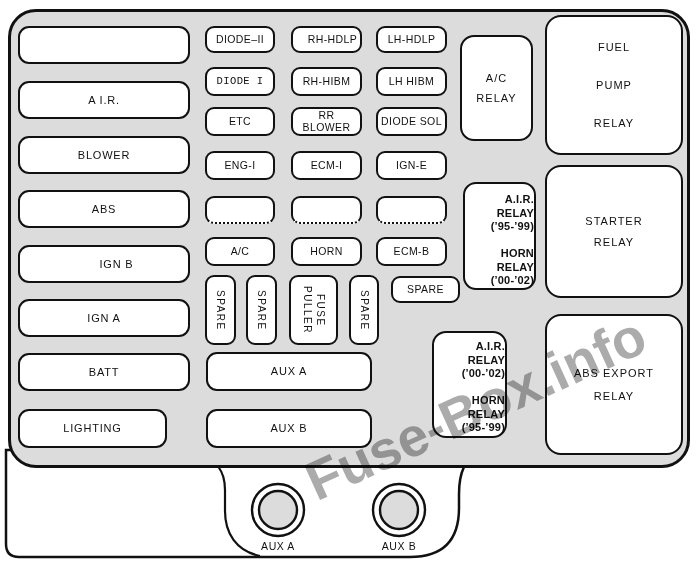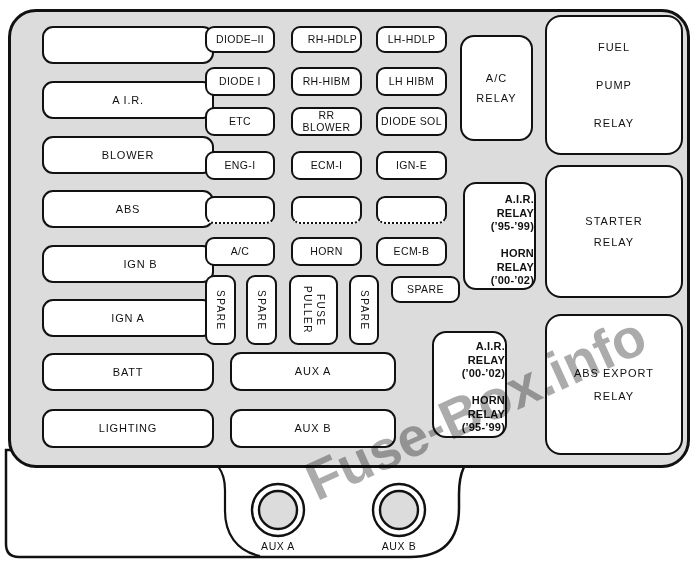--- a/index.html
+++ b/index.html
@@ -4,21 +4,21 @@
 <style>
   html,body{margin:0;padding:0;background:#ffffff;}
   .stage{position:relative;width:700px;height:566px;background:#ffffff;overflow:hidden;
          font-family:"Liberation Sans","DejaVu Sans",sans-serif;color:#111;}
   .apron-svg{position:absolute;left:0;top:0;z-index:0;}
   .panel{position:absolute;left:8px;top:9px;width:682px;height:459px;box-sizing:border-box;
          background:#dcdcdc;border:3px solid #111;border-radius:28px;z-index:1;}
   .fbox{position:absolute;box-sizing:border-box;background:#fff;border:2px solid #111;
         border-radius:9px;display:flex;align-items:center;justify-content:center;
         text-align:center;font-size:10.5px;letter-spacing:0.4px;z-index:2;line-height:1.1;}
-  .big{border-radius:11px;font-size:11px;letter-spacing:0.8px;margin-left:24px;}
+  .big{border-radius:11px;font-size:11px;letter-spacing:0.8px;}
   .relay{border-radius:16px;flex-direction:column;font-size:11px;letter-spacing:1px;}
   .dotted{border-bottom-style:dotted;}
   .vwrap{flex-direction:row-reverse;gap:2px;}
   .vtext{writing-mode:vertical-rl;text-orientation:mixed;font-size:10px;letter-spacing:1.5px;}
   .note{display:block;text-align:right;padding:9px 0 0 25px;font-weight:bold;
         font-size:11px;letter-spacing:0.2px;border-radius:13px;}
   .note div{line-height:13.5px;min-height:13.5px;white-space:nowrap;}
   .conn-label{position:absolute;width:80px;text-align:center;font-size:10.5px;
         letter-spacing:0.6px;z-index:2;}
   .watermark{position:absolute;left:296px;top:456px;z-index:5;font-size:55px;line-height:62px;
@@ -41,27 +41,27 @@
 
   <div class="panel"></div>
 
   <div class="fbox big" style="left:18px;top:26px;width:172px;height:38px;"></div>
   <div class="fbox big" style="left:18px;top:81px;width:172px;height:38px;">A I.R.</div>
   <div class="fbox big" style="left:18px;top:136px;width:172px;height:38px;">BLOWER</div>
   <div class="fbox big" style="left:18px;top:190px;width:172px;height:38px;">ABS</div>
   <div class="fbox big" style="left:18px;top:245px;width:172px;height:38px;padding-left:25px;">IGN B</div>
   <div class="fbox big" style="left:18px;top:299px;width:172px;height:38px;">IGN A</div>
   <div class="fbox big" style="left:18px;top:353px;width:172px;height:38px;">BATT</div>
-  <div class="fbox big" style="left:18px;top:409px;width:172px;height:39px;">LIGHTING</div>
+  <div class="fbox big" style="left:18px;top:409px;width:149px;height:39px;">LIGHTING</div>
 
   <div class="fbox" style="left:205px;top:26px;width:70px;height:27px;">DIODE–II</div>
   <div class="fbox" style="left:291px;top:26px;width:71px;height:27px;padding-left:12px;">RH-HDLP</div>
   <div class="fbox" style="left:376px;top:26px;width:71px;height:27px;">LH-HDLP</div>
 
-  <div class="fbox" style="left:205px;top:67px;width:70px;height:29px;">DIODE I</div>
+  <div class="fbox" style="left:205px;top:67px;width:70px;height:29px;font-family:Liberation Mono, monospace;">DIODE I</div>
   <div class="fbox" style="left:291px;top:67px;width:71px;height:29px;">RH-HIBM</div>
   <div class="fbox" style="left:376px;top:67px;width:71px;height:29px;">LH HIBM</div>
 
   <div class="fbox" style="left:205px;top:107px;width:70px;height:29px;">ETC</div>
   <div class="fbox" style="left:291px;top:107px;width:71px;height:29px;">RR BLOWER</div>
   <div class="fbox" style="left:376px;top:107px;width:71px;height:29px;">DIODE SOL</div>
 
   <div class="fbox" style="left:205px;top:151px;width:70px;height:29px;">ENG-I</div>
   <div class="fbox" style="left:291px;top:151px;width:71px;height:29px;">ECM-I</div>
   <div class="fbox" style="left:376px;top:151px;width:71px;height:29px;">IGN-E</div>

